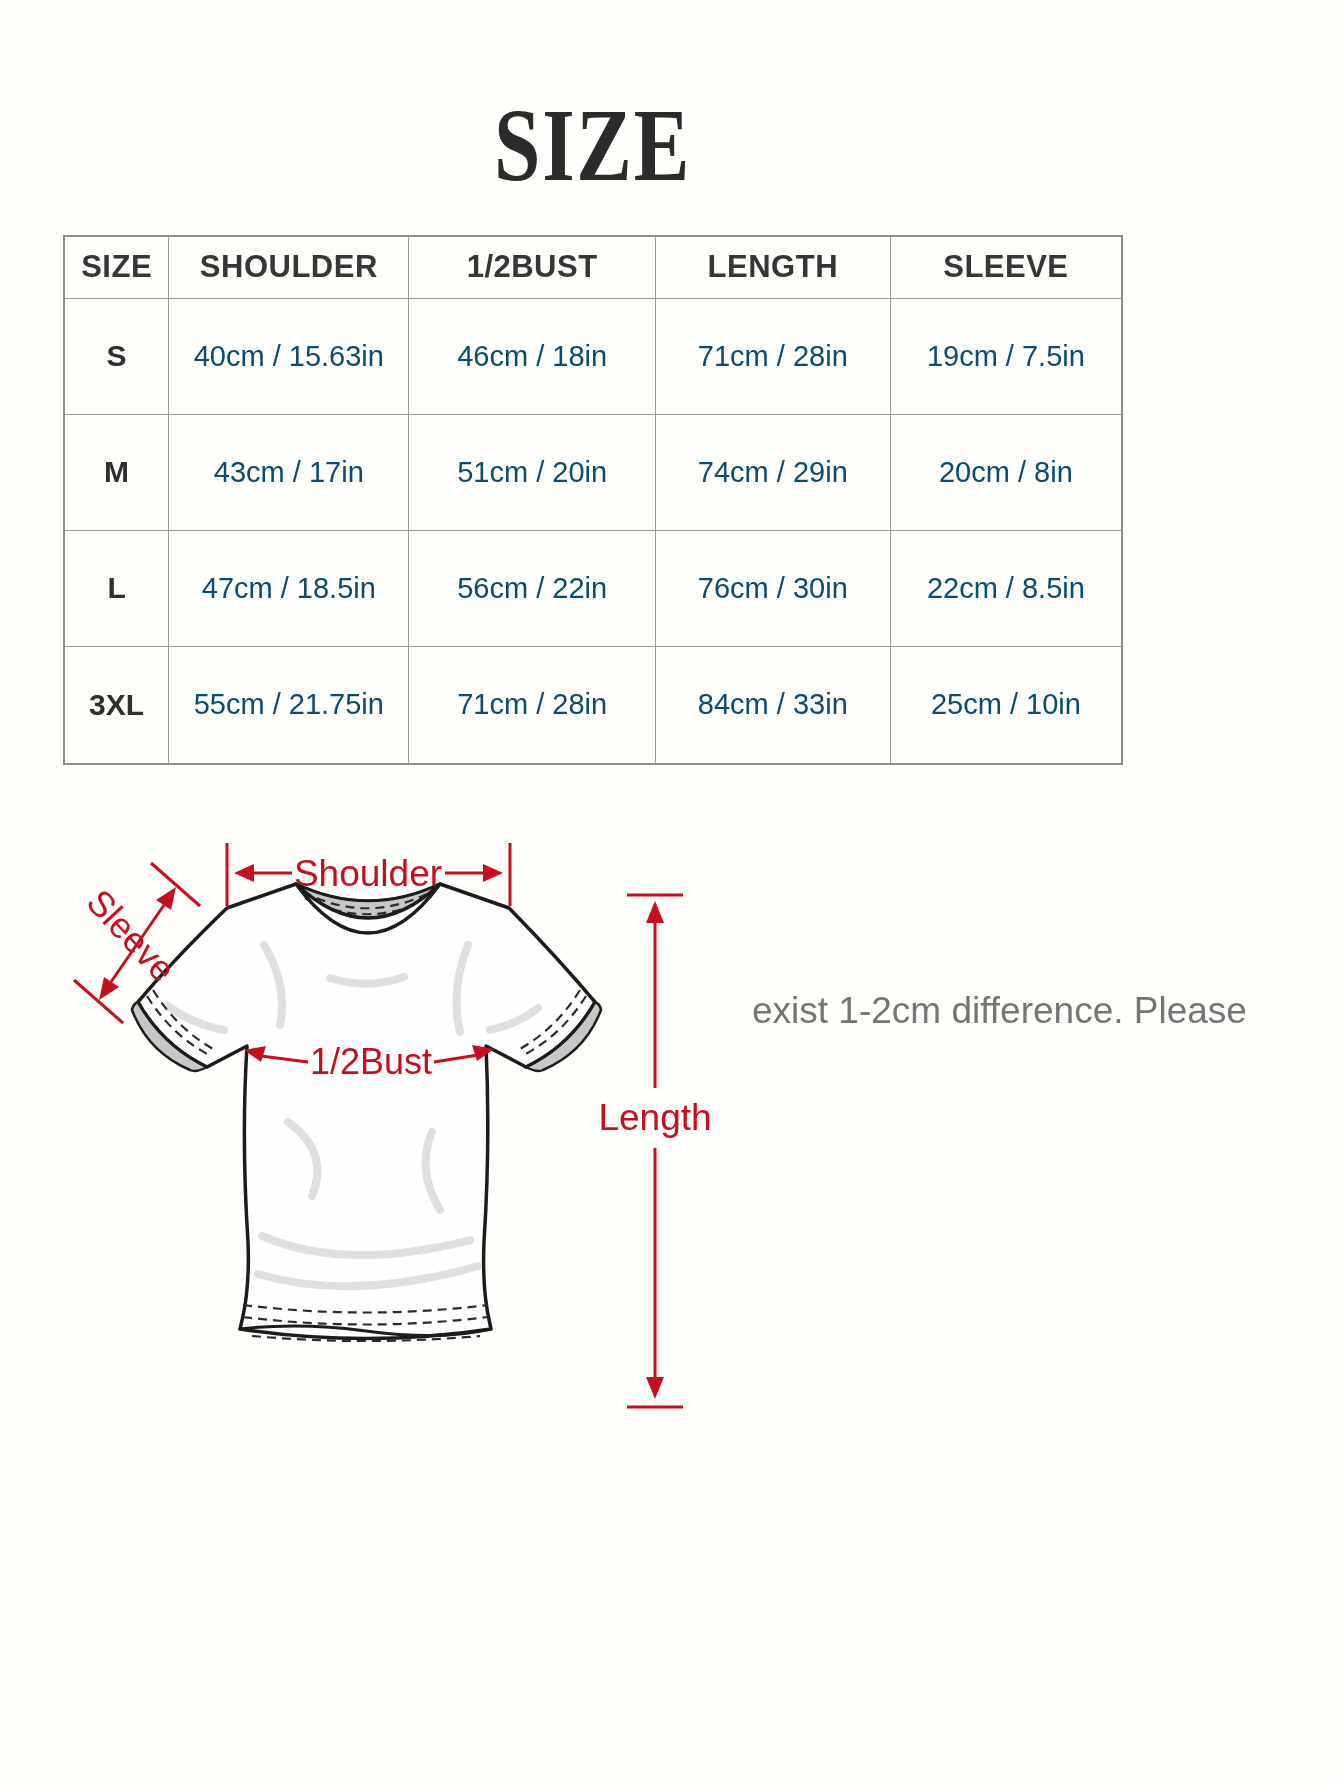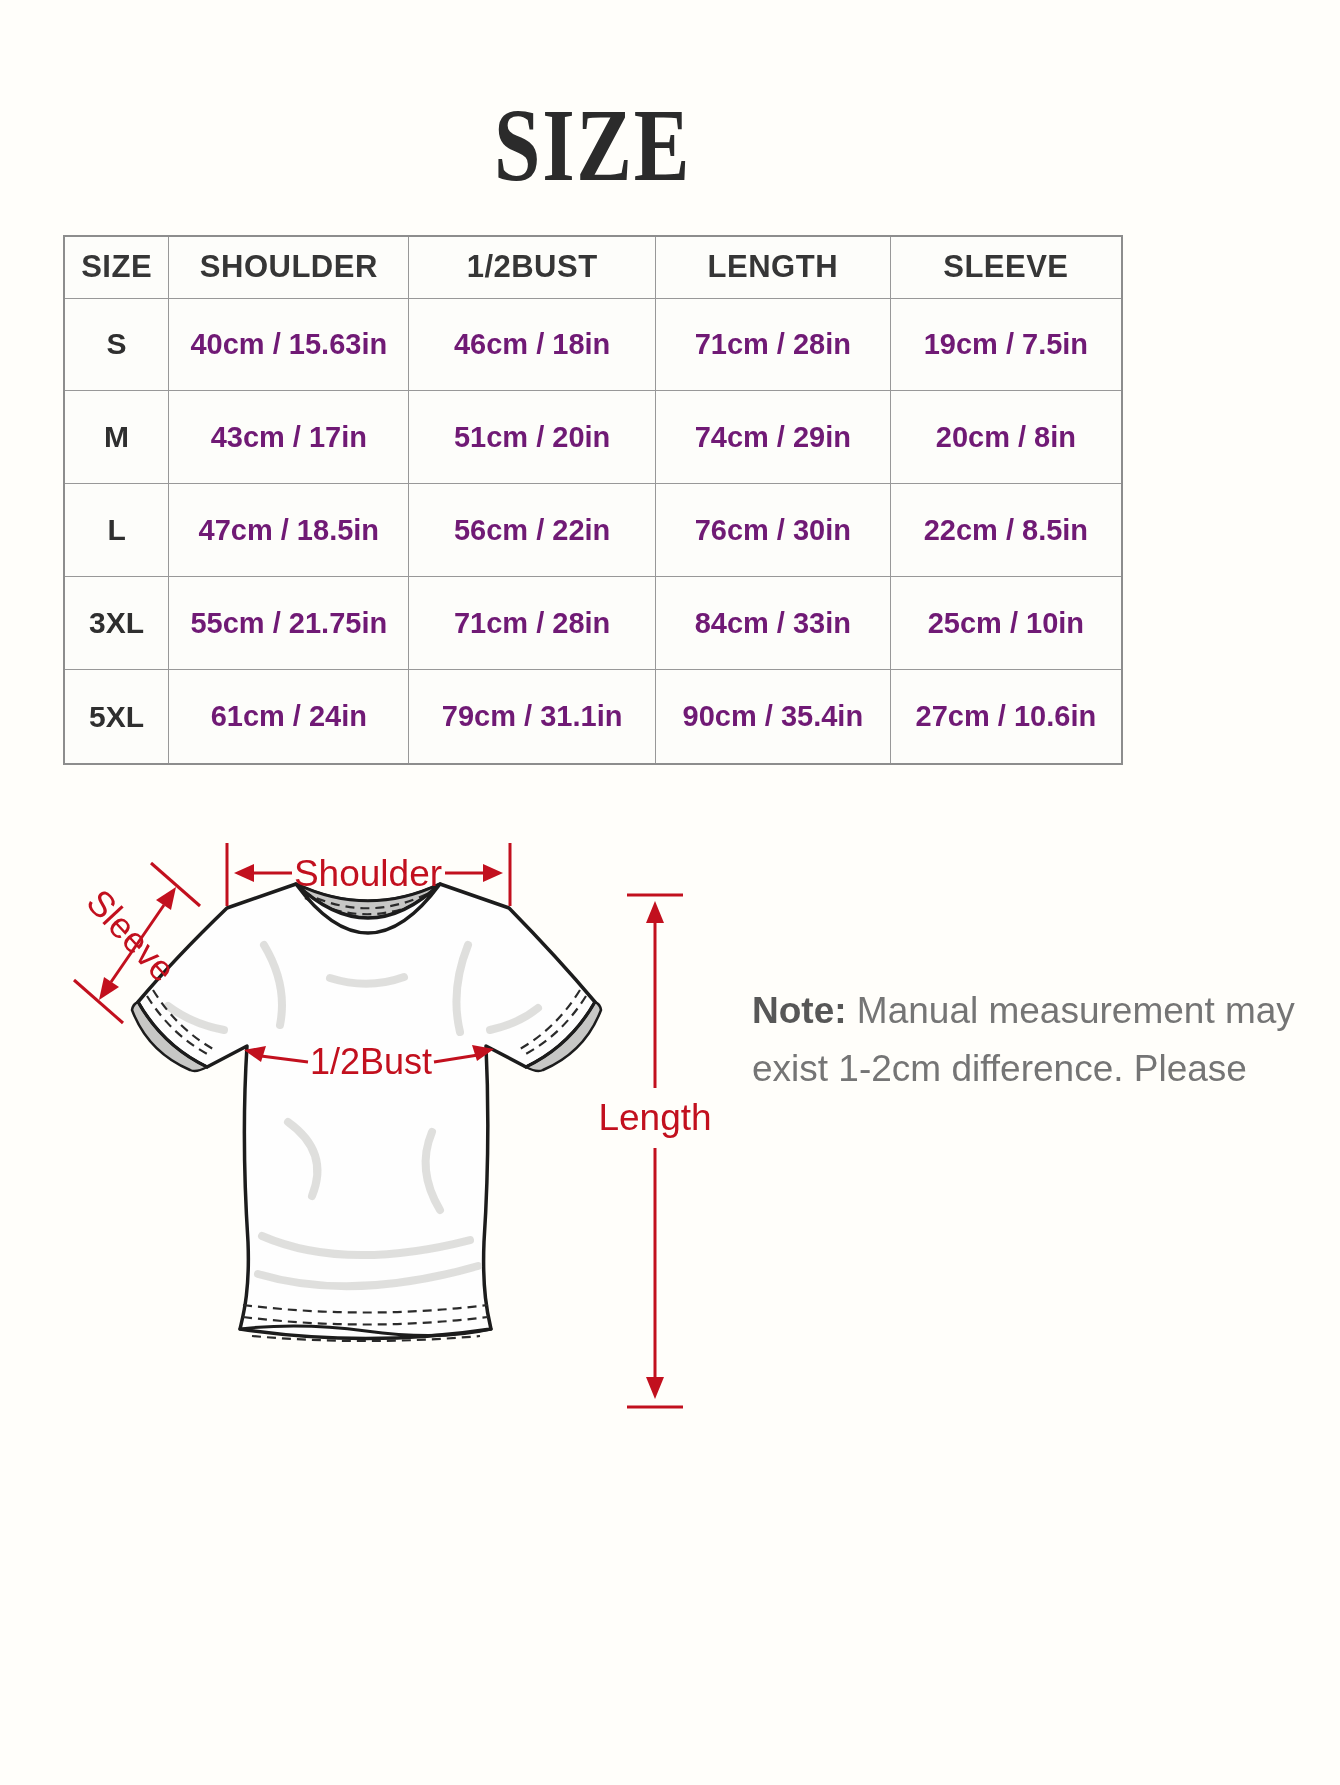--- a/index.html
+++ b/index.html
@@ -28,21 +28,21 @@
     border:1.6px solid #989898;
     text-align:center;vertical-align:middle;
     padding:0;
   }
   .size-table{border:2px solid #8d8d8d;}
   .size-table thead tr{height:62px;}
   .size-table th{
     font-size:31px;font-weight:700;color:#363636;letter-spacing:.5px;
   }
   .size-table td{
-    font-size:29px;color:#701a75;font-weight:700;
+    font-size:29px;color:#0c4a6e;font-weight:400;
   }
   .size-table td.size-col{
     font-size:30px;color:#2f2f2f;font-weight:700;
   }
   
   .diagram-svg{position:absolute;left:0;top:0;width:1340px;height:1785px;}
   .outline{fill:#fefefe;stroke:#1c1c1c;stroke-width:3.5;stroke-linejoin:round;}
   .ink{stroke:#1c1c1c;stroke-width:3;fill:none;stroke-linecap:round;}
   .stitch{stroke:#2b2b2b;stroke-width:2.2;fill:none;stroke-dasharray:9 6;stroke-linecap:butt;}
   .graypart{fill:#c7c7c5;stroke:#1c1c1c;stroke-width:2.5;}
@@ -101,27 +101,20 @@
         <td>76cm / 30in</td>
         <td>22cm / 8.5in</td>
       </tr>
       <tr>
         <td class="size-col">3XL</td>
         <td>55cm / 21.75in</td>
         <td>71cm / 28in</td>
         <td>84cm / 33in</td>
         <td>25cm / 10in</td>
       </tr>
-      <tr>
-        <td class="size-col">5XL</td>
-        <td>61cm / 24in</td>
-        <td>79cm / 31.1in</td>
-        <td>90cm / 35.4in</td>
-        <td>27cm / 10.6in</td>
-      </tr>
     </tbody>
 </table>
 
 <svg class="diagram-svg" viewBox="0 0 1340 1785" xmlns="http://www.w3.org/2000/svg">
 
   <g>
     <path class="outline" d="
       M 296 884
       L 227 908
       Q 175 958 138 1002
@@ -211,15 +204,14 @@
     <polygon class="red-fill" points="655,901 646,923 664,923"></polygon>
     <line class="red-stroke" x1="655" y1="921" x2="655" y2="1088"></line>
     <text class="red-text" x="655" y="1130" font-size="37" text-anchor="middle">Length</text>
     <line class="red-stroke" x1="655" y1="1148" x2="655" y2="1379"></line>
     <polygon class="red-fill" points="655,1399 646,1377 664,1377"></polygon>
     <line class="red-stroke" x1="627" y1="1407" x2="683" y2="1407"></line>
   </g>
 </svg>
 
 <div class="note-block">
-  <div><span class="note-label">Note:</span> <span>Manual measurement may</span></div>
   <div>exist 1-2cm difference. Please</div>
 </div>
 
 </body></html>

